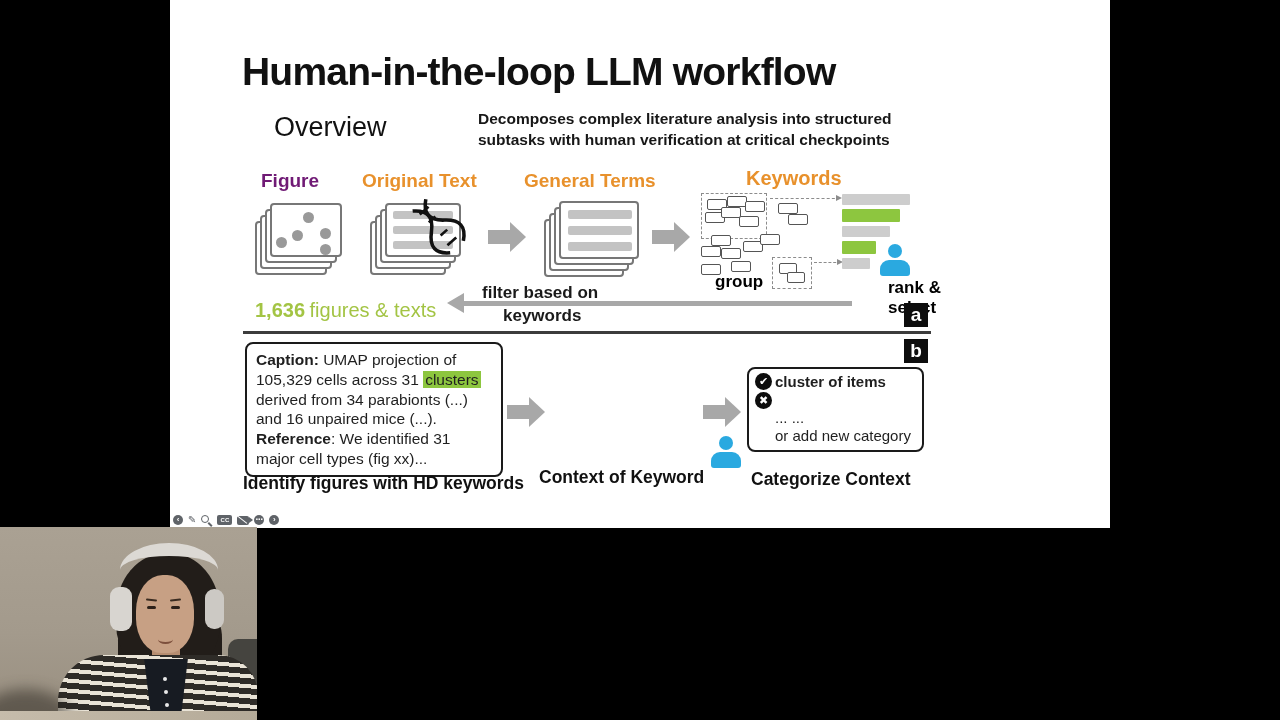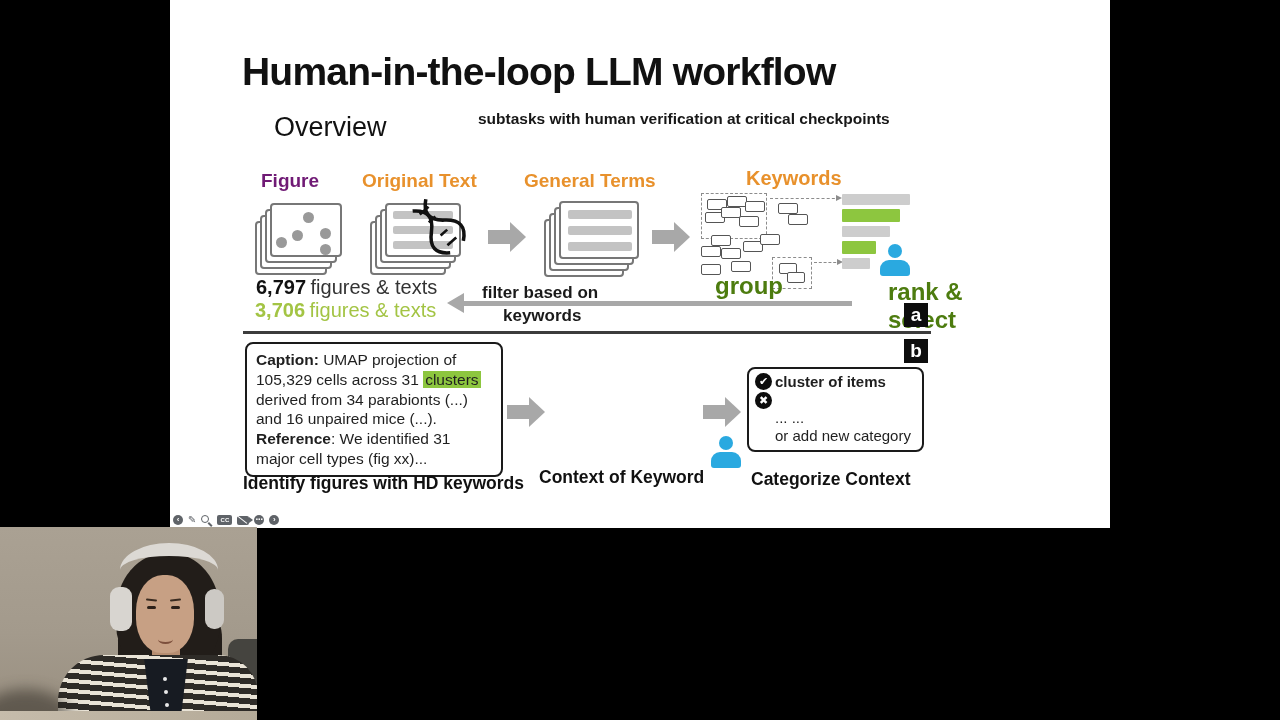--- a/index.html
+++ b/index.html
@@ -34,21 +34,21 @@
   .dasharrow::after{content:"";position:absolute;right:-2px;top:-4px;border-left:6px solid #8c8c8c;
     border-top:3.5px solid transparent;border-bottom:3.5px solid transparent;}
 
   .kbars{left:672px;top:194px;width:70px;}
   .kbar{margin-bottom:4px;border-radius:1px;}
 
   .person{position:absolute;width:30px;height:32px;}
   .person::before{content:"";position:absolute;left:50%;transform:translateX(-50%);top:0;width:14px;height:14px;border-radius:50%;background:#2aa9e0;}
   .person::after{content:"";position:absolute;left:0;top:16px;width:100%;height:16px;border-radius:9px 9px 3px 3px;background:#2aa9e0;}
 
-  .lbl-b{font-size:24px;font-weight:700;color:#4d7c0f;}
+  .lbl-b{font-size:17px;font-weight:700;color:#000000;}
   .cnt-num{font-size:20px;font-weight:700;color:#111;}
   .cnt-txt{font-size:20px;color:#333;font-weight:400;}
   .green-t{color:#a3c444 !important;}
 
   .filter-line{left:292px;top:301px;width:390px;height:5px;background:#a8a8a8;}
   .filter-head{left:277px;top:293px;width:0;height:0;border-top:10px solid transparent;border-bottom:10px solid transparent;border-right:17px solid #a8a8a8;}
 
   .tagbox{width:24px;height:24px;background:#0d0d0d;color:#fff;font-size:19px;font-weight:700;text-align:center;line-height:24px;}
   .divider{left:73px;top:331px;width:688px;height:2.5px;background:#3c3c3c;}
 
@@ -100,20 +100,21 @@
 </head>
 <body>
 
 <div class="stage">
 
   <div class="slide">
 
     <div class="abs title">Human-in-the-loop LLM workflow</div>
     <div class="abs overview">Overview</div>
     <div class="abs subtitle">
+      <div>Decomposes complex literature analysis into structured</div>
       <div>subtasks with human verification at critical checkpoints</div>
     </div>
 
     <div class="abs stagehdr" style="left:91px;top:170px;color:#701a75;">Figure</div>
     <div class="abs stagehdr" style="left:192px;top:170px;color:#e8912c;">Original Text</div>
     <div class="abs stagehdr" style="left:354px;top:170px;color:#e8912c;">General Terms</div>
     <div class="abs stagehdr" style="left:576px;top:167px;color:#e8912c;font-size:20px;">Keywords</div>
 
     <div class="stack" style="left:85px;top:203px;width:88px;height:73px;">
       <div class="card" style="left:0;top:18px;width:72px;height:54px;"></div>
@@ -197,26 +198,22 @@
       </div>
     <div class="person" style="left:710px;top:244px;"></div>
 
     <div class="abs lbl-b" style="left:545px;top:272px;">group</div>
     <div class="abs lbl-b" style="left:674px;top:278px;margin-left:44px;">
       <div>rank &amp;</div>
       <div>select</div>
     </div>
     <div class="abs tagbox" style="left:734px;top:303px;">a</div>
 
-    <div class="abs" style="left:86px;top:276px;white-space:nowrap;">
-      <span class="cnt-num">6,797</span>
-      <span class="cnt-txt">figures &amp; texts</span>
-    </div>
     <div class="abs" style="left:85px;top:299px;white-space:nowrap;">
-      <span class="cnt-num green-t">3,706</span>
+      <span class="cnt-num green-t">1,636</span>
       <span class="cnt-txt green-t">figures &amp; texts</span>
     </div>
 
     <div class="abs filter-line"></div>
     <div class="abs filter-head"></div>
     <div class="abs" style="left:312px;top:283px;font-size:17px;font-weight:700;">filter based on</div>
     <div class="abs" style="left:333px;top:306px;font-size:17px;font-weight:700;">keywords</div>
 
     <div class="abs divider"></div>
     <div class="abs tagbox" style="left:734px;top:339px;">b</div>

